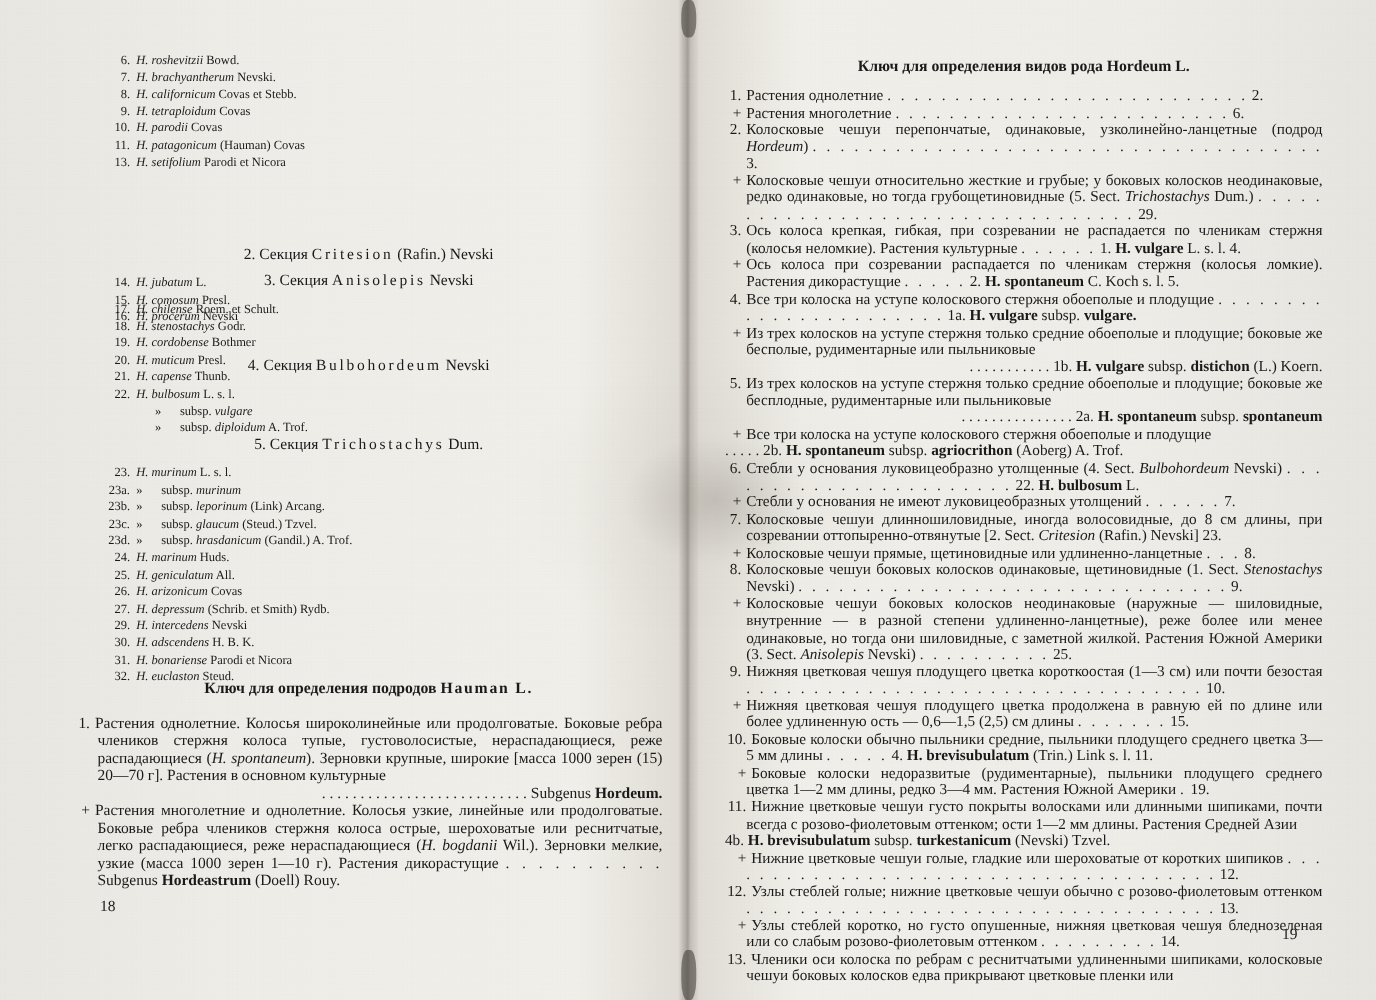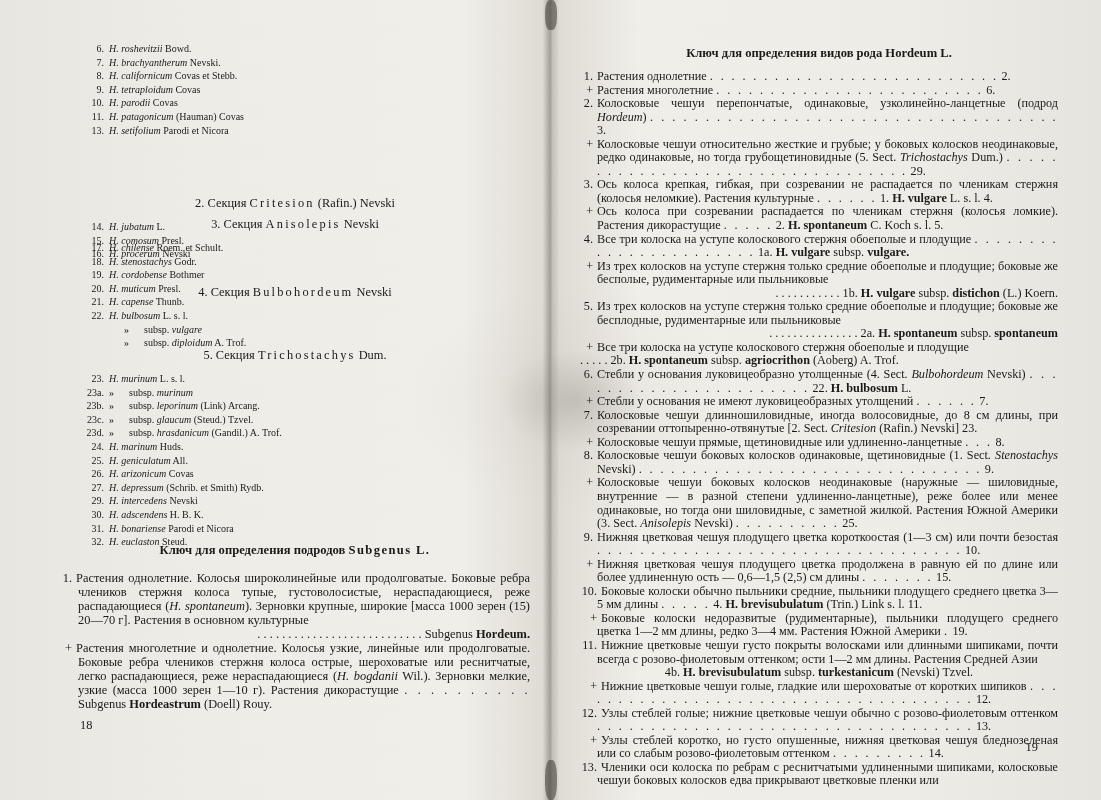--- a/index.html
+++ b/index.html
@@ -194,21 +194,21 @@
         <div class="l"><span class="num-col-l">29.</span><i>H. intercedens</i> Nevski</div>
         <div class="l"><span class="num-col-l">30.</span><i>H. adscendens</i> H. B. K.</div>
         <div class="l"><span class="num-col-l">31.</span><i>H. bonariense</i> Parodi et Nicora</div>
         <div class="l"><span class="num-col-l">32.</span><i>H. euclaston</i> Steud.</div>
       </div>
     </div>
 
     <div class="block" style="top:543px;left:0px;width:470px;">
       <div class="head">
         <span>Ключ для определения подродов</span>
-        <span class="sp2">Subgenus L.</span>
+        <span class="sp2">Hauman L.</span>
       </div>
       <div style="height:13px"></div>
       <div class="key-item" style="padding-left:18px;text-indent:-18px;">
         <span class="num-col" style="width:12px">1.</span>Растения однолетние. Колосья широколинейные или продолговатые. Боковые ребра члеников стержня колоса тупые, густоволосистые, нераспадающиеся, реже распадающиеся (<i>H. spontaneum</i>). Зерновки крупные, широкие [масса 1000 зерен (15) 20—70 г]. Растения в основном культурные<br>
         <span style="display:block;text-align:right">. . . . . . . . . . . . . . . . . . . . . . . . . . . <span>Subgenus</span> <b>Hordeum.</b></span>
       </div>
       <div class="key-item" style="padding-left:18px;text-indent:-18px;">
         <span class="num-col" style="width:12px">+</span>Растения многолетние и однолетние. Колосья узкие, линейные или продолговатые. Боковые ребра члеников стержня колоса острые, шероховатые или реснитчатые, легко распадающиеся, реже нераспадающиеся (<i>H. bogdanii</i> Wil.). Зерновки мелкие, узкие (масса 1000 зерен 1—10 г). Растения дикорастущие <span class="dots">. . . . . . . . . .</span> <span>Subgenus</span> <b>Hordeastrum</b> <span>(Doell) Rouy.</span>
       </div>
     </div>
@@ -237,21 +237,21 @@
       <div class="key-item-r"><span class="num-col" style="width:13px">6.</span>Стебли у основания луковицеобразно утолщенные (4. Sect. <i>Bulbohordeum</i> Nevski) <span class="dots">. . . . . . . . . . . . . . . . . . . . . . .</span> 22. <b>H. bulbosum</b> L.</div>
       <div class="key-item-r"><span class="num-col" style="width:13px">+</span>Стебли у основания не имеют луковицеобразных утолщений <span class="dots">. . . . . .</span> 7.</div>
       <div class="key-item-r"><span class="num-col" style="width:13px">7.</span>Колосковые чешуи длинношиловидные, иногда волосовидные, до 8 см длины, при созревании оттопыренно-отвянутые [2. Sect. <i>Critesion</i> (Rafin.) Nevski] 23.</div>
       <div class="key-item-r"><span class="num-col" style="width:13px">+</span>Колосковые чешуи прямые, щетиновидные или удлиненно-ланцетные <span class="dots">. . .</span> 8.</div>
       <div class="key-item-r"><span class="num-col" style="width:13px">8.</span>Колосковые чешуи боковых колосков одинаковые, щетиновидные (1. Sect. <i>Stenostachys</i> Nevski) <span class="dots">. . . . . . . . . . . . . . . . . . . . . . . . . . . . . . . .</span> 9.</div>
       <div class="key-item-r"><span class="num-col" style="width:13px">+</span>Колосковые чешуи боковых колосков неодинаковые (наружные — шиловидные, внутренние — в разной степени удлиненно-ланцетные), реже более или менее одинаковые, но тогда они шиловидные, с заметной жилкой. Растения Южной Америки (3. Sect. <i>Anisolepis</i> Nevski) <span class="dots">. . . . . . . . . .</span> 25.</div>
       <div class="key-item-r"><span class="num-col" style="width:13px">9.</span>Нижняя цветковая чешуя плодущего цветка короткоостая (1—3 см) или почти безостая <span class="dots">. . . . . . . . . . . . . . . . . . . . . . . . . . . . . . . . . .</span> 10.</div>
       <div class="key-item-r"><span class="num-col" style="width:13px">+</span>Нижняя цветковая чешуя плодущего цветка продолжена в равную ей по длине или более удлиненную ость — 0,6—1,5 (2,5) см длины <span class="dots">. . . . . . .</span> 15.</div>
       <div class="key-item-r"><span class="num-col" style="width:17px">10.</span>Боковые колоски обычно пыльники средние, пыльники плодущего среднего цветка 3—5 мм длины <span class="dots">. . . . .</span> 4. <b>H. brevisubulatum</b> (Trin.) Link s. l. 11.</div>
       <div class="key-item-r"><span class="num-col" style="width:17px">+</span>Боковые колоски недоразвитые (рудиментарные), пыльники плодущего среднего цветка 1—2 мм длины, редко 3—4 мм. Растения Южной Америки <span class="dots">.</span> 19.</div>
-      <div class="key-item-r"><span class="num-col" style="width:17px">11.</span>Нижние цветковые чешуи густо покрыты волосками или длинными шипиками, почти всегда с розово-фиолетовым оттенком; ости 1—2 мм длины. Растения Средней Азии <span style="display:block;text-align:center">4b. <b>H. brevisubulatum</b> subsp. <b>turkestanicum</b> (Nevski) Tzvel.</span></div>
+      <div class="key-item-r"><span class="num-col" style="width:17px">11.</span>Нижние цветковые чешуи густо покрыты волосками или длинными шипиками, почти всегда с розово-фиолетовым оттенком; ости 1—2 мм длины. Растения Средней Азии <span style="display:block;text-align:left">4b. <b>H. brevisubulatum</b> subsp. <b>turkestanicum</b> (Nevski) Tzvel.</span></div>
       <div class="key-item-r"><span class="num-col" style="width:17px">+</span>Нижние цветковые чешуи голые, гладкие или шероховатые от коротких шипиков <span class="dots">. . . . . . . . . . . . . . . . . . . . . . . . . . . . . . . . . . . . . .</span> 12.</div>
       <div class="key-item-r"><span class="num-col" style="width:17px">12.</span>Узлы стеблей голые; нижние цветковые чешуи обычно с розово-фиолетовым оттенком <span class="dots">. . . . . . . . . . . . . . . . . . . . . . . . . . . . . . . . . . .</span> 13.</div>
       <div class="key-item-r"><span class="num-col" style="width:17px">+</span>Узлы стеблей коротко, но густо опушенные, нижняя цветковая чешуя бледнозеленая или со слабым розово-фиолетовым оттенком <span class="dots">. . . . . . . . .</span> 14.</div>
       <div class="key-item-r"><span class="num-col" style="width:17px">13.</span>Членики оси колоска по ребрам с реснитчатыми удлиненными шипиками, колосковые чешуи боковых колосков едва прикрывают цветковые пленки или</div>
     </div>
 
     <div class="pageno" style="top:740px;right:20px;">19</div>
   </div>
 </div>
 

